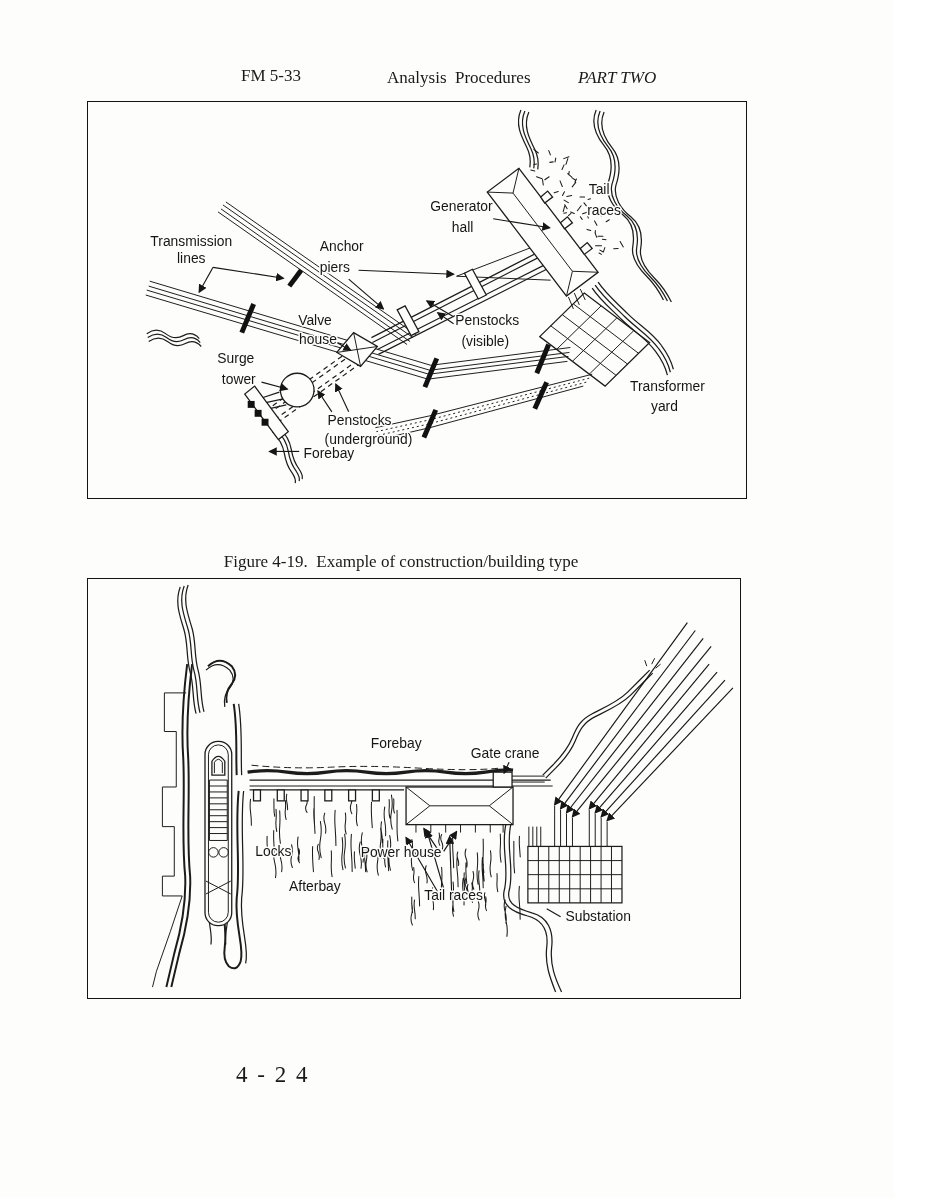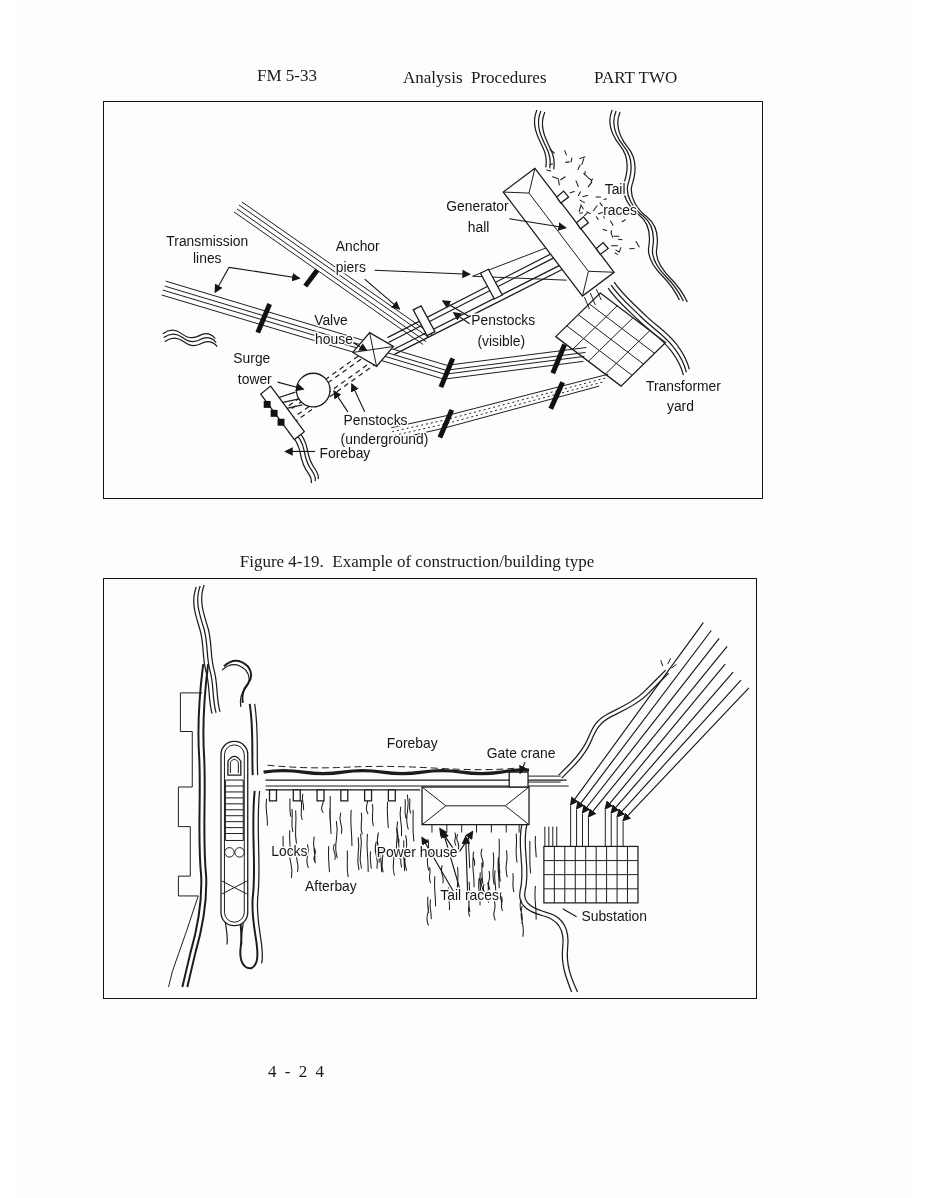--- a/index.html
+++ b/index.html
@@ -1,28 +1,28 @@
 <!DOCTYPE html>
 <html><head>
 <meta charset="utf-8">
 <style>
   html,body{margin:0;padding:0;background:#ffffff;}
   .page{position:relative;width:894px;height:1198px;background:#fdfdfc;overflow:hidden;
-        font-family:"Liberation Serif", serif;color:#1a1a1a;margin-left:16px;}
+        font-family:"Liberation Serif", serif;color:#1a1a1a;}
   .hdr{position:absolute;font-size:17px;white-space:pre;}
   .hdr-left{left:241px;top:66px;}
   .hdr-center{left:387px;top:68px;}
-  .hdr-right{left:578px;top:68px;}
+  .hdr-right{left:578px;top:68px;font-style:italic;}
   .figbox{position:absolute;border:1.7px solid #141414;background:#fdfdfc;}
   .fig1{left:87px;top:101px;width:658px;height:396px;}
   .fig2{left:87px;top:578px;width:652px;height:419px;}
   .caption{position:absolute;left:140px;width:522px;text-align:center;
            font-size:17px;line-height:21px;white-space:pre;}
   .cap1{top:509px;} .cap2{top:1006px;}
-  .pagenum{position:absolute;left:252px;top:1062px;font-size:17px;letter-spacing:2px;white-space:pre;}
+  .pagenum{position:absolute;left:236px;top:1062px;font-size:23px;letter-spacing:2px;white-space:pre;}
   svg{display:block;}
   svg text{font-family:"Liberation Sans", sans-serif;font-size:14px;fill:#161616;
            paint-order:stroke;stroke:#fdfdfc;stroke-width:3px;stroke-linejoin:round;}
   .ln{stroke:#1c1c1c;fill:none;stroke-width:1.25;}
   .ln2{stroke:#1c1c1c;fill:none;stroke-width:2;}
   .ln3{stroke:#1c1c1c;fill:none;stroke-width:3.2;}
   .thin{stroke:#1c1c1c;fill:none;stroke-width:1;}
   .wh{fill:#fdfdfc;stroke:#1c1c1c;stroke-width:1.3;}
   .blk{fill:#111;stroke:none;}
   .tick{stroke:#111;stroke-width:5;fill:none;stroke-linecap:butt;}

